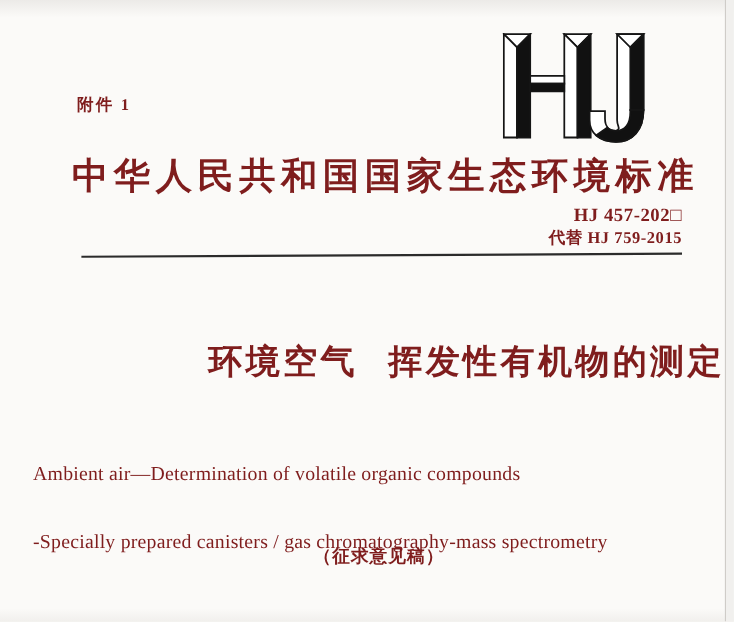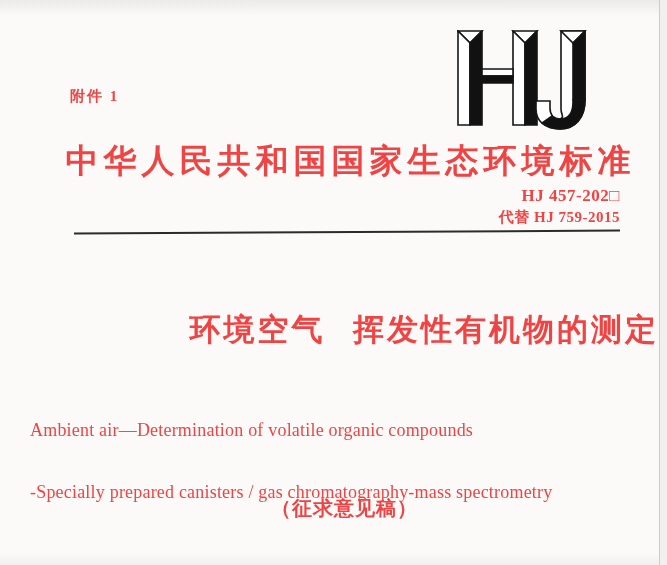--- a/index.html
+++ b/index.html
@@ -4,21 +4,21 @@
 <style>
   html,body{margin:0;padding:0;}
   body{
     width:667px;height:565px;overflow:hidden;
     background:#e9e7e4;
     font-family:"Liberation Serif","DejaVu Serif",serif;
   }
   .page{
     position:relative;width:667px;height:565px;
     background:#fbfaf8;
-    color:#ef4444;
+    color:#7f1d1d;
   }
   
   .scan-top{position:absolute;top:0;left:0;right:0;height:16px;
     background:linear-gradient(#e7e5e2,rgba(255,255,255,0));opacity:.75;}
   .scan-bottom{position:absolute;bottom:0;left:0;right:0;height:12px;
     background:linear-gradient(rgba(255,255,255,0),#edebe8);opacity:.7;}
   .scan-right{position:absolute;top:0;right:0;width:7px;height:100%;
     background:#f1f0ee;border-left:1px solid #cfccc8;}
   .abs{position:absolute;line-height:1.15;}
 
@@ -57,21 +57,21 @@
   .title-cn.l1{top:312px;}
   .title-cn.l2{top:357px;}
   .title-en{
     font-size:18px;letter-spacing:.2px;
   }
   .title-en.l1{top:420px;}
   .title-en.l2{top:458px;margin-top:24px;}
   .draft{
     top:497px;text-align:center;
     font-family:"DejaVu Sans","Liberation Sans",sans-serif;
-    font-weight:bold;font-size:20px;letter-spacing:1px;
+    font-weight:bold;font-size:16px;letter-spacing:1px;
   }
 </style>
 </head>
 <body>
 
 <div class="page">
 
   <div class="scan-top"></div>
   <div class="scan-bottom"></div>
   <div class="scan-right"></div>

